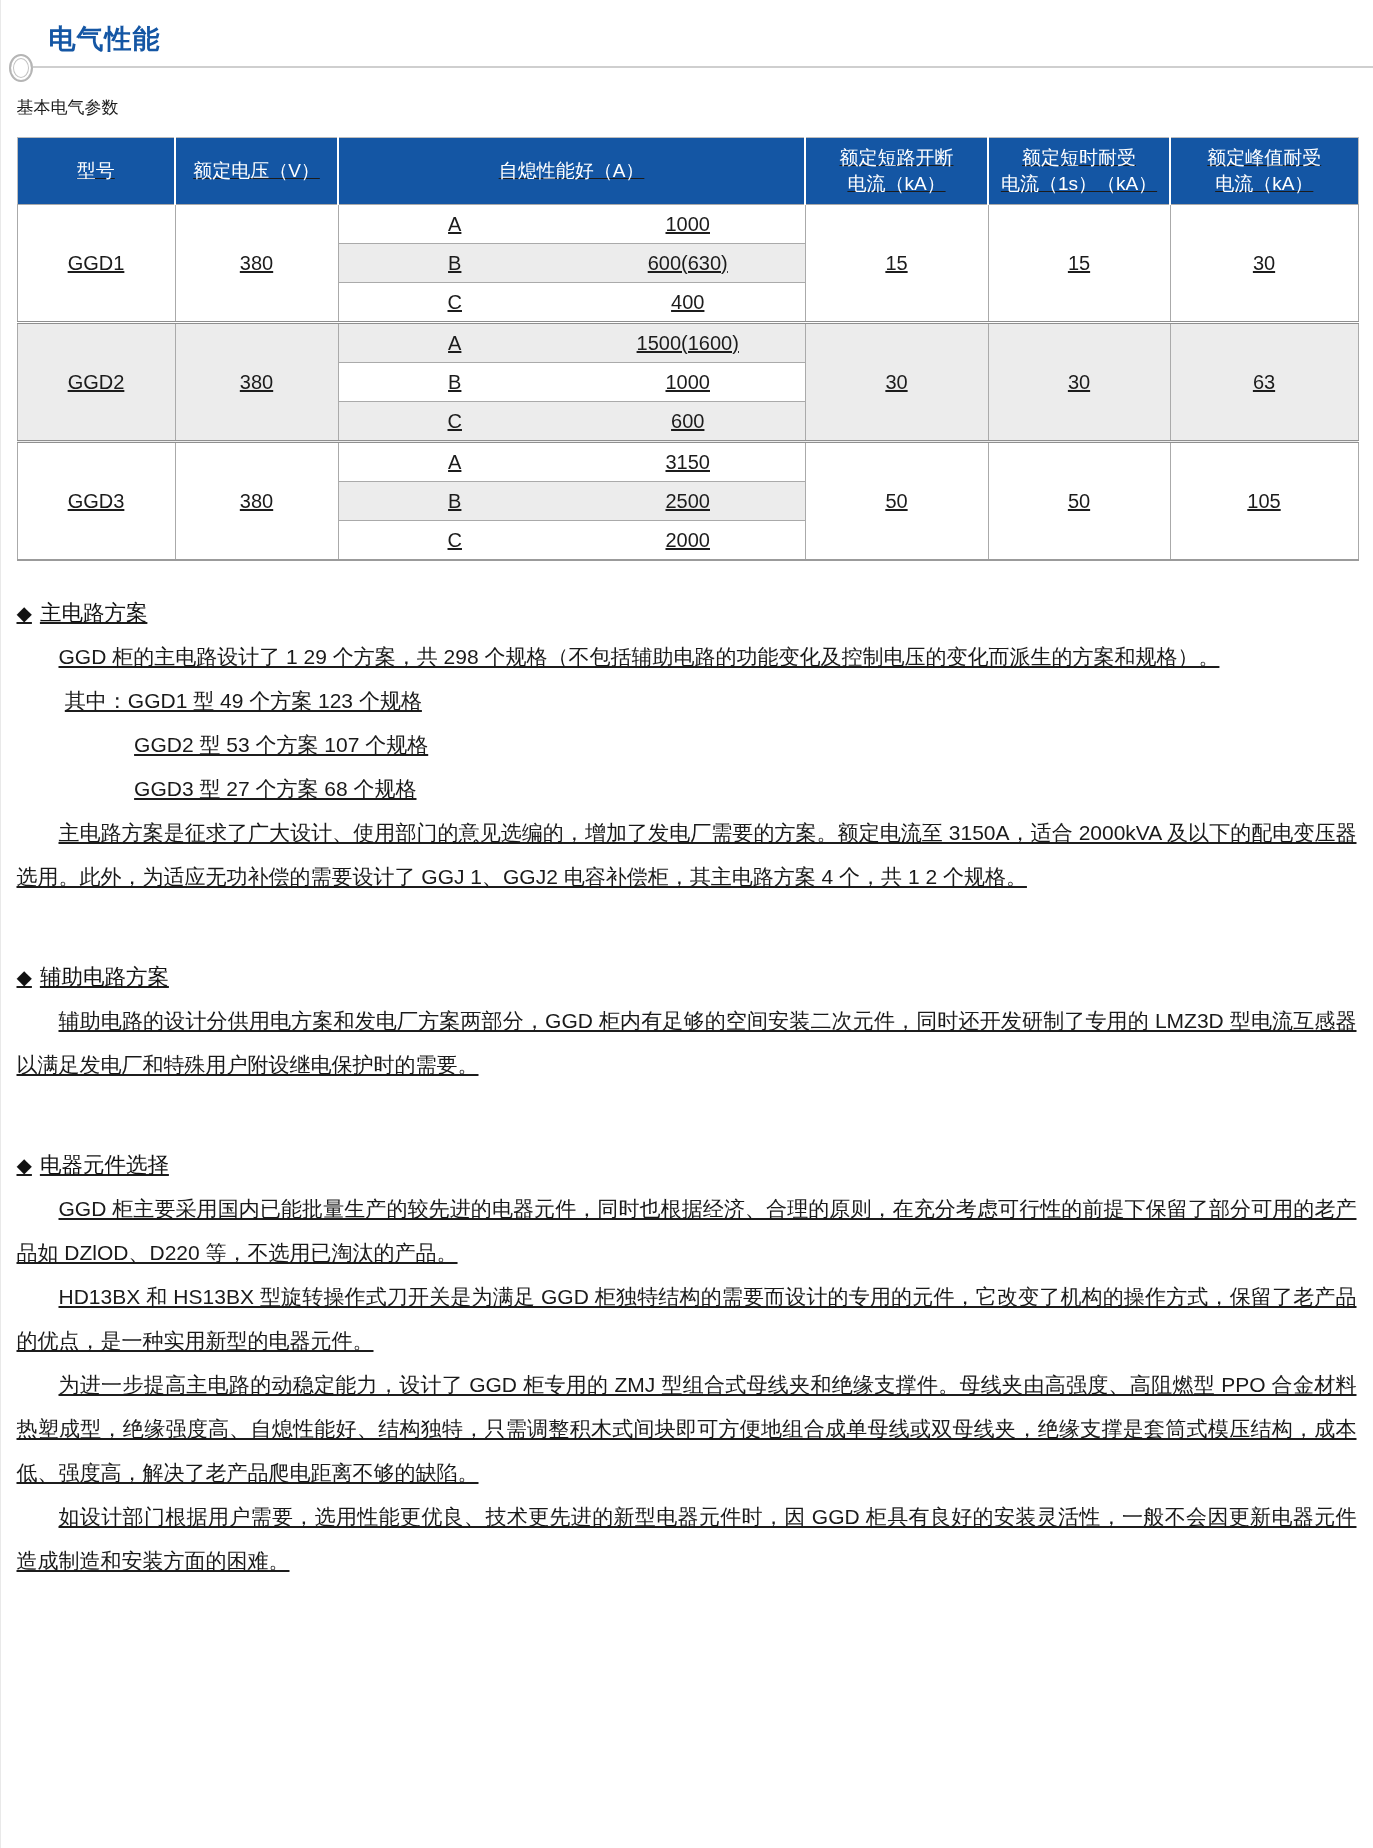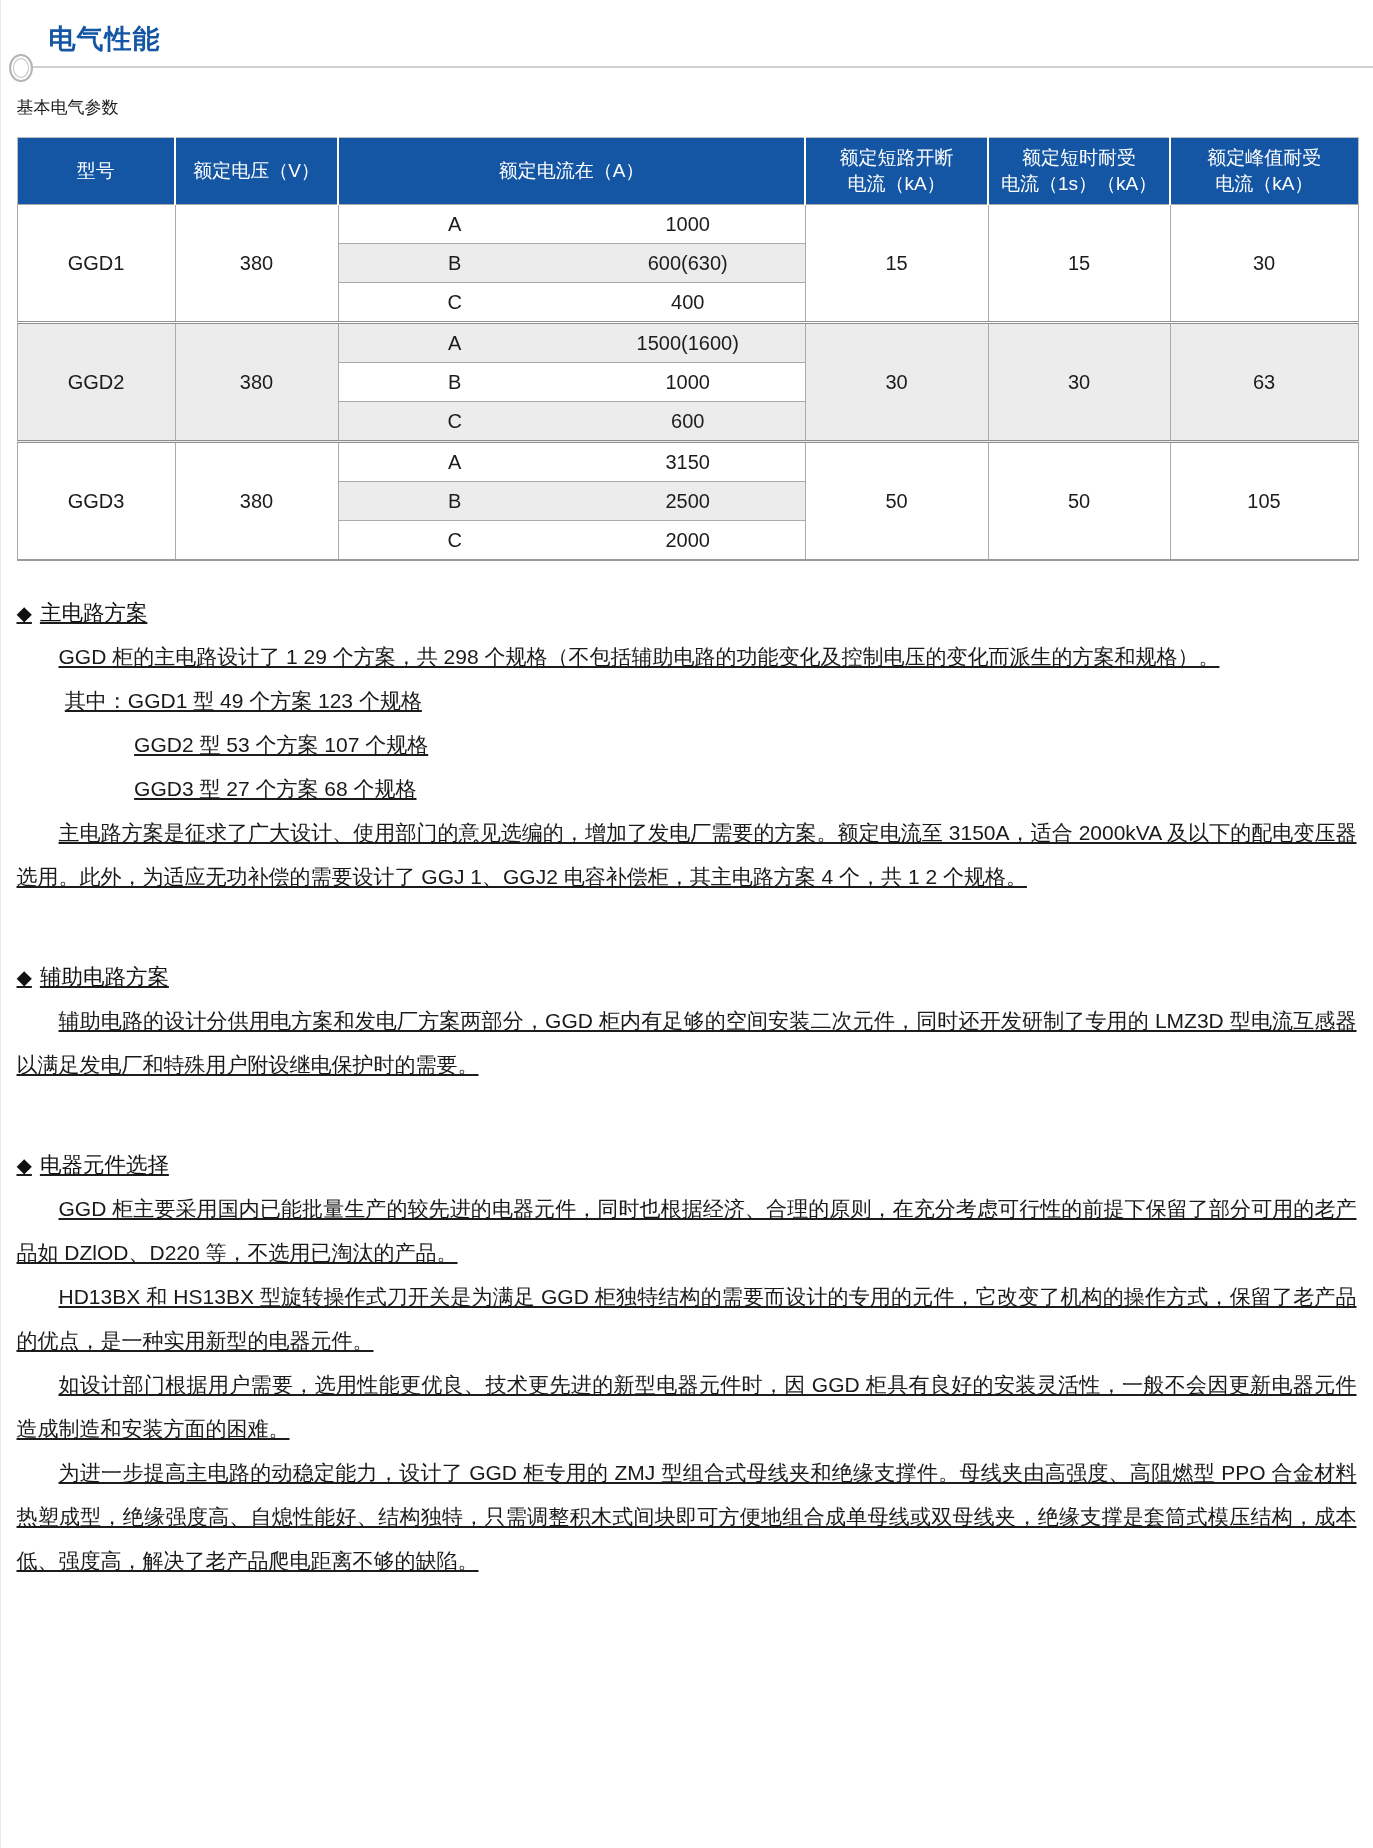--- a/index.html
+++ b/index.html
@@ -33,21 +33,21 @@
   }
   table.params thead th:last-child { border-right:none; }
   table.params tbody td {
     border:1px solid #aaaaaa; text-align:center; font-size:20px;
     height:38px; padding:0; background:#ffffff; vertical-align:middle;
   }
   table.params tbody tr.group-start td { border-top:3px double #8f8f8f; }
   table.params tbody td.cur-code { border-right:none; }
   table.params tbody td.cur-val  { border-left:none; }
   table.params tbody td.shaded   { background:#ececec; }
-  table.params { border:1px solid #bdbdbd; border-bottom:2px solid #9b9b9b; }
+  table.params { border:1px solid #bdbdbd; border-bottom:2px solid #9b9b9b;text-decoration:underline; }
 
   
   .sec { margin-top:56px;text-decoration:underline; }
   .sec.first { margin-top:30px; }
   .sec-h { font-size:21.5px; font-weight:normal; margin:0; line-height:44px; color:#111; }
   .diamond { margin-right:8px; font-size:20px; }
   .body-p {
     margin:0; font-size:21px; line-height:44px; text-align:justify;
     -moz-text-align-last:left; text-align-last:left; text-indent:2em; color:#1a1a1a;
   }
@@ -78,21 +78,21 @@
           <col style="width:233px">
           <col style="width:234px">
         <col style="width:183px">
           <col style="width:182px">
           <col style="width:188px">
       </colgroup>
       <thead>
         <tr>
           <th>型号</th>
           <th>额定电压（V）</th>
-          <th colspan="2">额定电流在（A）</th>
+          <th colspan="2">自熄性能好（A）</th>
           <th>
             <span style="display:block">额定短路开断</span>
             <span style="display:block">电流（kA）</span>
           </th>
           <th>
             <span style="display:block">额定短时耐受</span>
             <span style="display:block">电流（1s）（kA）</span>
           </th>
           <th>
             <span style="display:block">额定峰值耐受</span>
@@ -176,18 +176,18 @@
       <p class="body-p">辅助电路的设计分供用电方案和发电厂方案两部分，GGD 柜内有足够的空间安装二次元件，同时还开发研制了专用的 LMZ3D 型电流互感器以满足发电厂和特殊用户附设继电保护时的需要。</p>
     </section>
 
 
     <section class="sec">
       <h2 class="sec-h">
         <span class="diamond">◆</span><span>电器元件选择</span>
       </h2>
       <p class="body-p">GGD 柜主要采用国内已能批量生产的较先进的电器元件，同时也根据经济、合理的原则，在充分考虑可行性的前提下保留了部分可用的老产品如 DZlOD、D220 等，不选用已淘汰的产品。</p>
       <p class="body-p">HD13BX 和 HS13BX 型旋转操作式刀开关是为满足 GGD 柜独特结构的需要而设计的专用的元件，它改变了机构的操作方式，保留了老产品的优点，是一种实用新型的电器元件。</p>
+      <p class="body-p">为进一步提高主电路的动稳定能力，设计了 GGD 柜专用的 ZMJ 型组合式母线夹和绝缘支撑件。母线夹由高强度、高阻燃型 PPO 合金材料热塑成型，绝缘强度高、自熄性能好、结构独特，只需调整积木式间块即可方便地组合成单母线或双母线夹，绝缘支撑是套筒式模压结构，成本低、强度高，解决了老产品爬电距离不够的缺陷。</p>
       <p class="body-p">如设计部门根据用户需要，选用性能更优良、技术更先进的新型电器元件时，因 GGD 柜具有良好的安装灵活性，一般不会因更新电器元件造成制造和安装方面的困难。</p>
-      <p class="body-p">为进一步提高主电路的动稳定能力，设计了 GGD 柜专用的 ZMJ 型组合式母线夹和绝缘支撑件。母线夹由高强度、高阻燃型 PPO 合金材料热塑成型，绝缘强度高、自熄性能好、结构独特，只需调整积木式间块即可方便地组合成单母线或双母线夹，绝缘支撑是套筒式模压结构，成本低、强度高，解决了老产品爬电距离不够的缺陷。</p>
     </section>
 
   </div>
 </div>
 
 </body></html>

